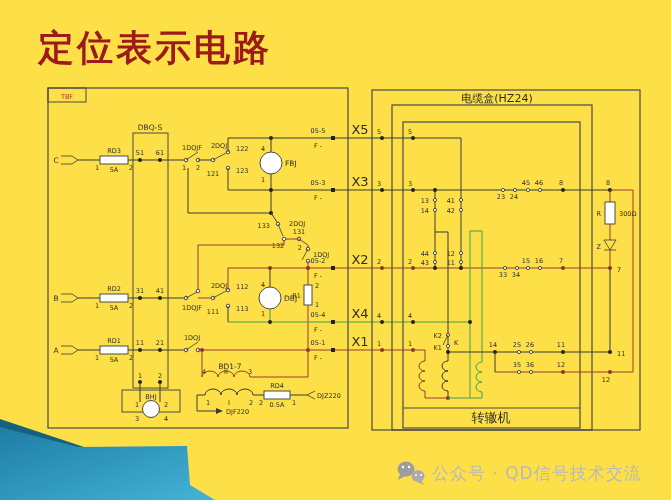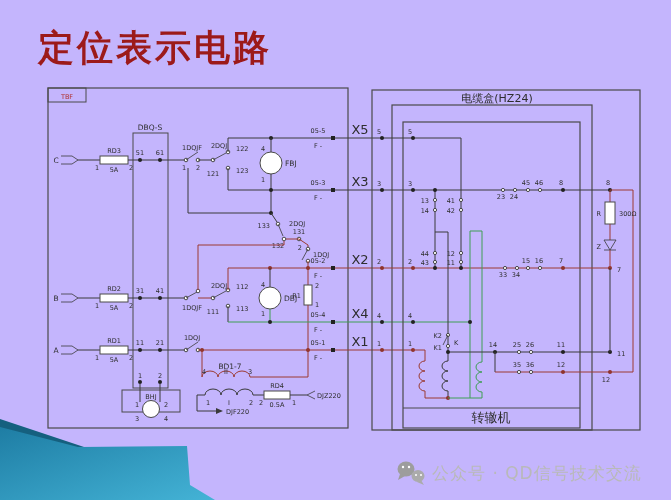--- a/index.html
+++ b/index.html
@@ -1,16 +1,16 @@
 <!DOCTYPE html>
 <html><head>
 <meta charset="utf-8">
 <style>
   html,body{margin:0;padding:0;background:#fff;}
-  .stage{position:relative;width:671px;height:500px;background:#c4b5fd;overflow:hidden;
+  .stage{position:relative;width:671px;height:500px;background:#fde047;overflow:hidden;
          font-family:"Liberation Sans","DejaVu Sans",sans-serif;}
   svg text{font-family:"DejaVu Sans","Liberation Sans",sans-serif;fill:#2e2e2e;}
   .tt{font-size:36px;font-weight:bold;fill:#9c1a1a;letter-spacing:3px;}
   .lbl{font-size:6.5px;}
   .lbl7{font-size:7.5px;}
   .red{fill:#b03030;}
   .xl{font-size:13px;}
   .boxl{font-size:11px;}
   .mach{font-size:13px;}
   .wm{font-size:17px;fill:#b9b9b9;letter-spacing:1px;}

